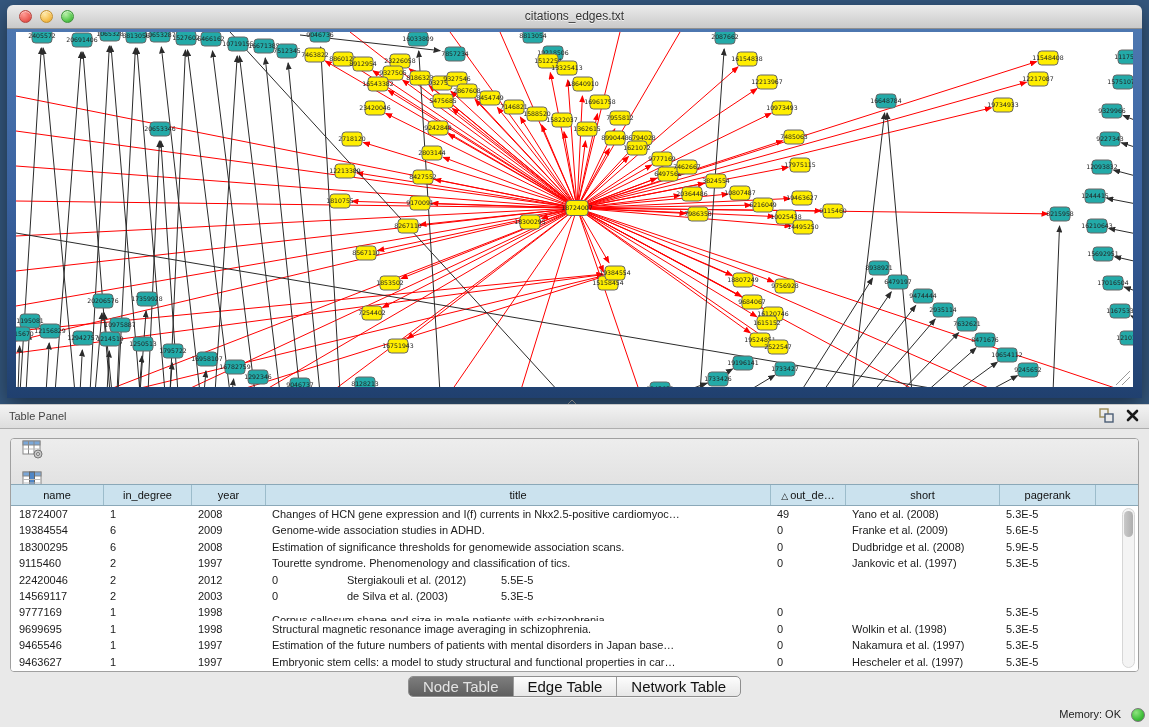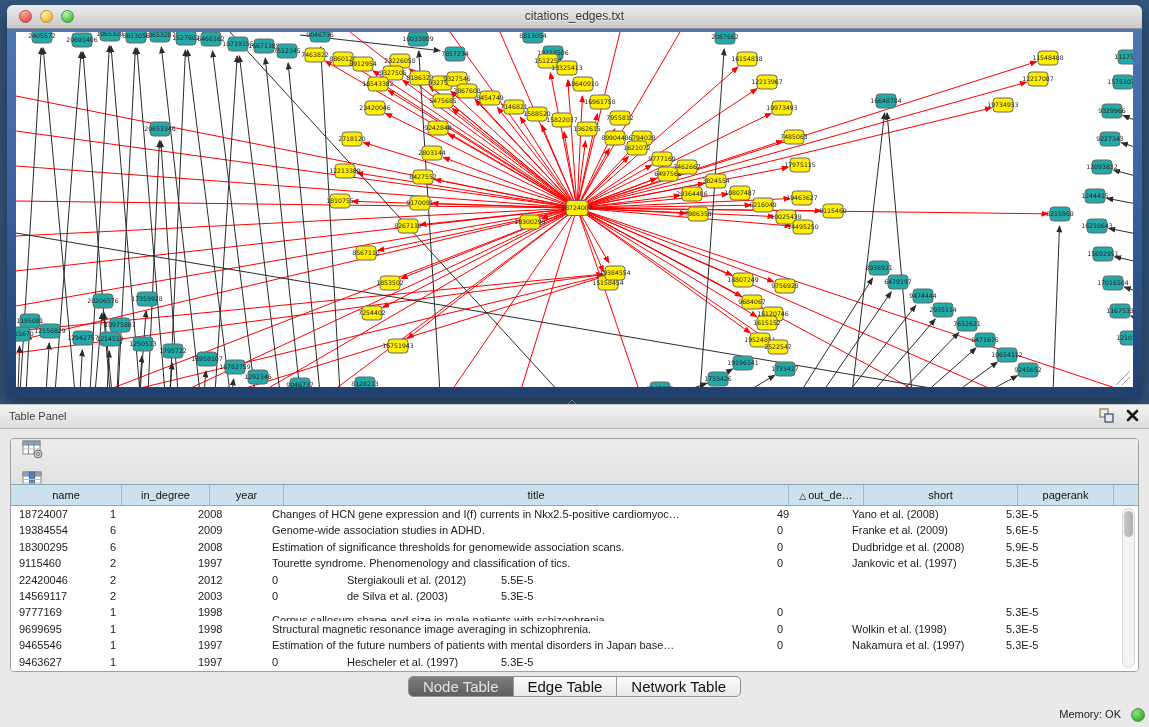--- a/index.html
+++ b/index.html
@@ -582,21 +582,21 @@
         <div class="combo">
           <span class="combo-text">citations_edges.txt</span>
           <span class="combo-step">
               <i class="up"></i>
               <i class="dn"></i>
             </span>
         </div>
       </div>
 
       <div class="tblhead" id="tblhead">
-          <div class="hcell" style="width: 111px;">name</div>
+          <div class="hcell" style="width: 93px;">name</div>
           <div class="hcell" style="width: 88px;">in_degree</div>
           <div class="hcell" style="width: 74px;">year</div>
           <div class="hcell" style="width: 505px;">title</div>
           <div class="hcell" style="width: 75px;"><span class="tri">△</span>out_de…</div>
           <div class="hcell" style="width: 154px;">short</div>
           <div class="hcell" style="width: 96px;">pagerank</div>
         </div>
       <div class="tblbody" id="tblbody">
           <div class="trow">
             <div class="tcell" style="width: 91px;">18724007</div>
@@ -674,20 +674,21 @@
             <div class="tcell" style="width: 74px;">1997</div>
             <div class="tcell" style="width: 505px;">Estimation of the future numbers of patients with mental disorders in Japan base…</div>
             <div class="tcell" style="width: 75px;">0</div>
             <div class="tcell" style="width: 154px;">Nakamura et al. (1997)</div>
             <div class="tcell" style="width: 96px;">5.3E-5</div>
           </div>
           <div class="trow">
             <div class="tcell" style="width: 91px;">9463627</div>
             <div class="tcell" style="width: 88px;">1</div>
             <div class="tcell" style="width: 74px;">1997</div>
+            <div class="tcell" style="width: 505px;">Embryonic stem cells: a model to study structural and functional properties in car…</div>
             <div class="tcell" style="width: 75px;">0</div>
             <div class="tcell" style="width: 154px;">Hescheler et al. (1997)</div>
             <div class="tcell" style="width: 96px;">5.3E-5</div>
           </div>
         </div>
       <div class="vscroll">
           <div class="vthumb"></div>
         </div>
     </div>
 

